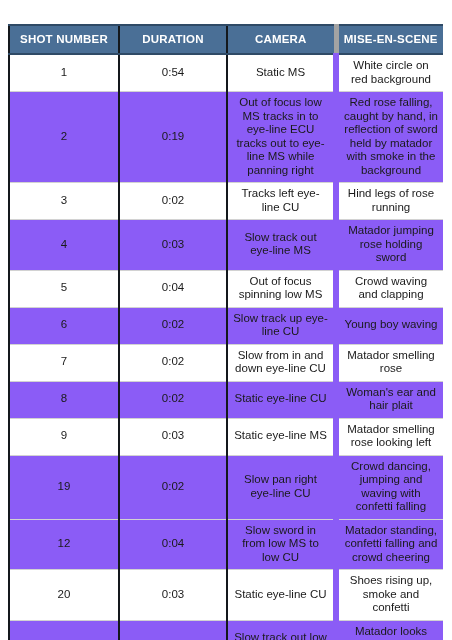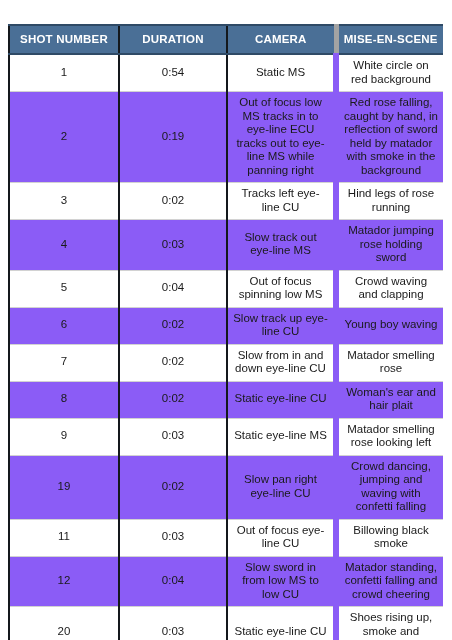--- a/index.html
+++ b/index.html
@@ -159,26 +159,20 @@
             <td class="col-dur div-heavy">0:03</td>
             <td class="col-cam div-heavy">Static eye-line MS</td>
             <td class="col-mise div-light edge-right">Matador smelling rose looking left</td>
           </tr>
           <tr class="even">
             <td class="col-shot edge-left">19</td>
             <td class="col-dur div-heavy">0:02</td>
             <td class="col-cam div-heavy">Slow pan right eye-line CU</td>
             <td class="col-mise div-light edge-right">Crowd dancing, jumping and waving with confetti falling</td>
           </tr>
-          <tr class="odd">
-            <td class="col-shot edge-left">11</td>
-            <td class="col-dur div-heavy">0:03</td>
-            <td class="col-cam div-heavy">Out of focus eye-line CU</td>
-            <td class="col-mise div-light edge-right">Billowing black smoke</td>
-          </tr>
           <tr class="even">
             <td class="col-shot edge-left">12</td>
             <td class="col-dur div-heavy">0:04</td>
             <td class="col-cam div-heavy">Slow sword in from low MS to low CU</td>
             <td class="col-mise div-light edge-right">Matador standing, confetti falling and crowd cheering</td>
           </tr>
           <tr class="odd">
             <td class="col-shot edge-left">20</td>
             <td class="col-dur div-heavy">0:03</td>
             <td class="col-cam div-heavy">Static eye-line CU</td>

